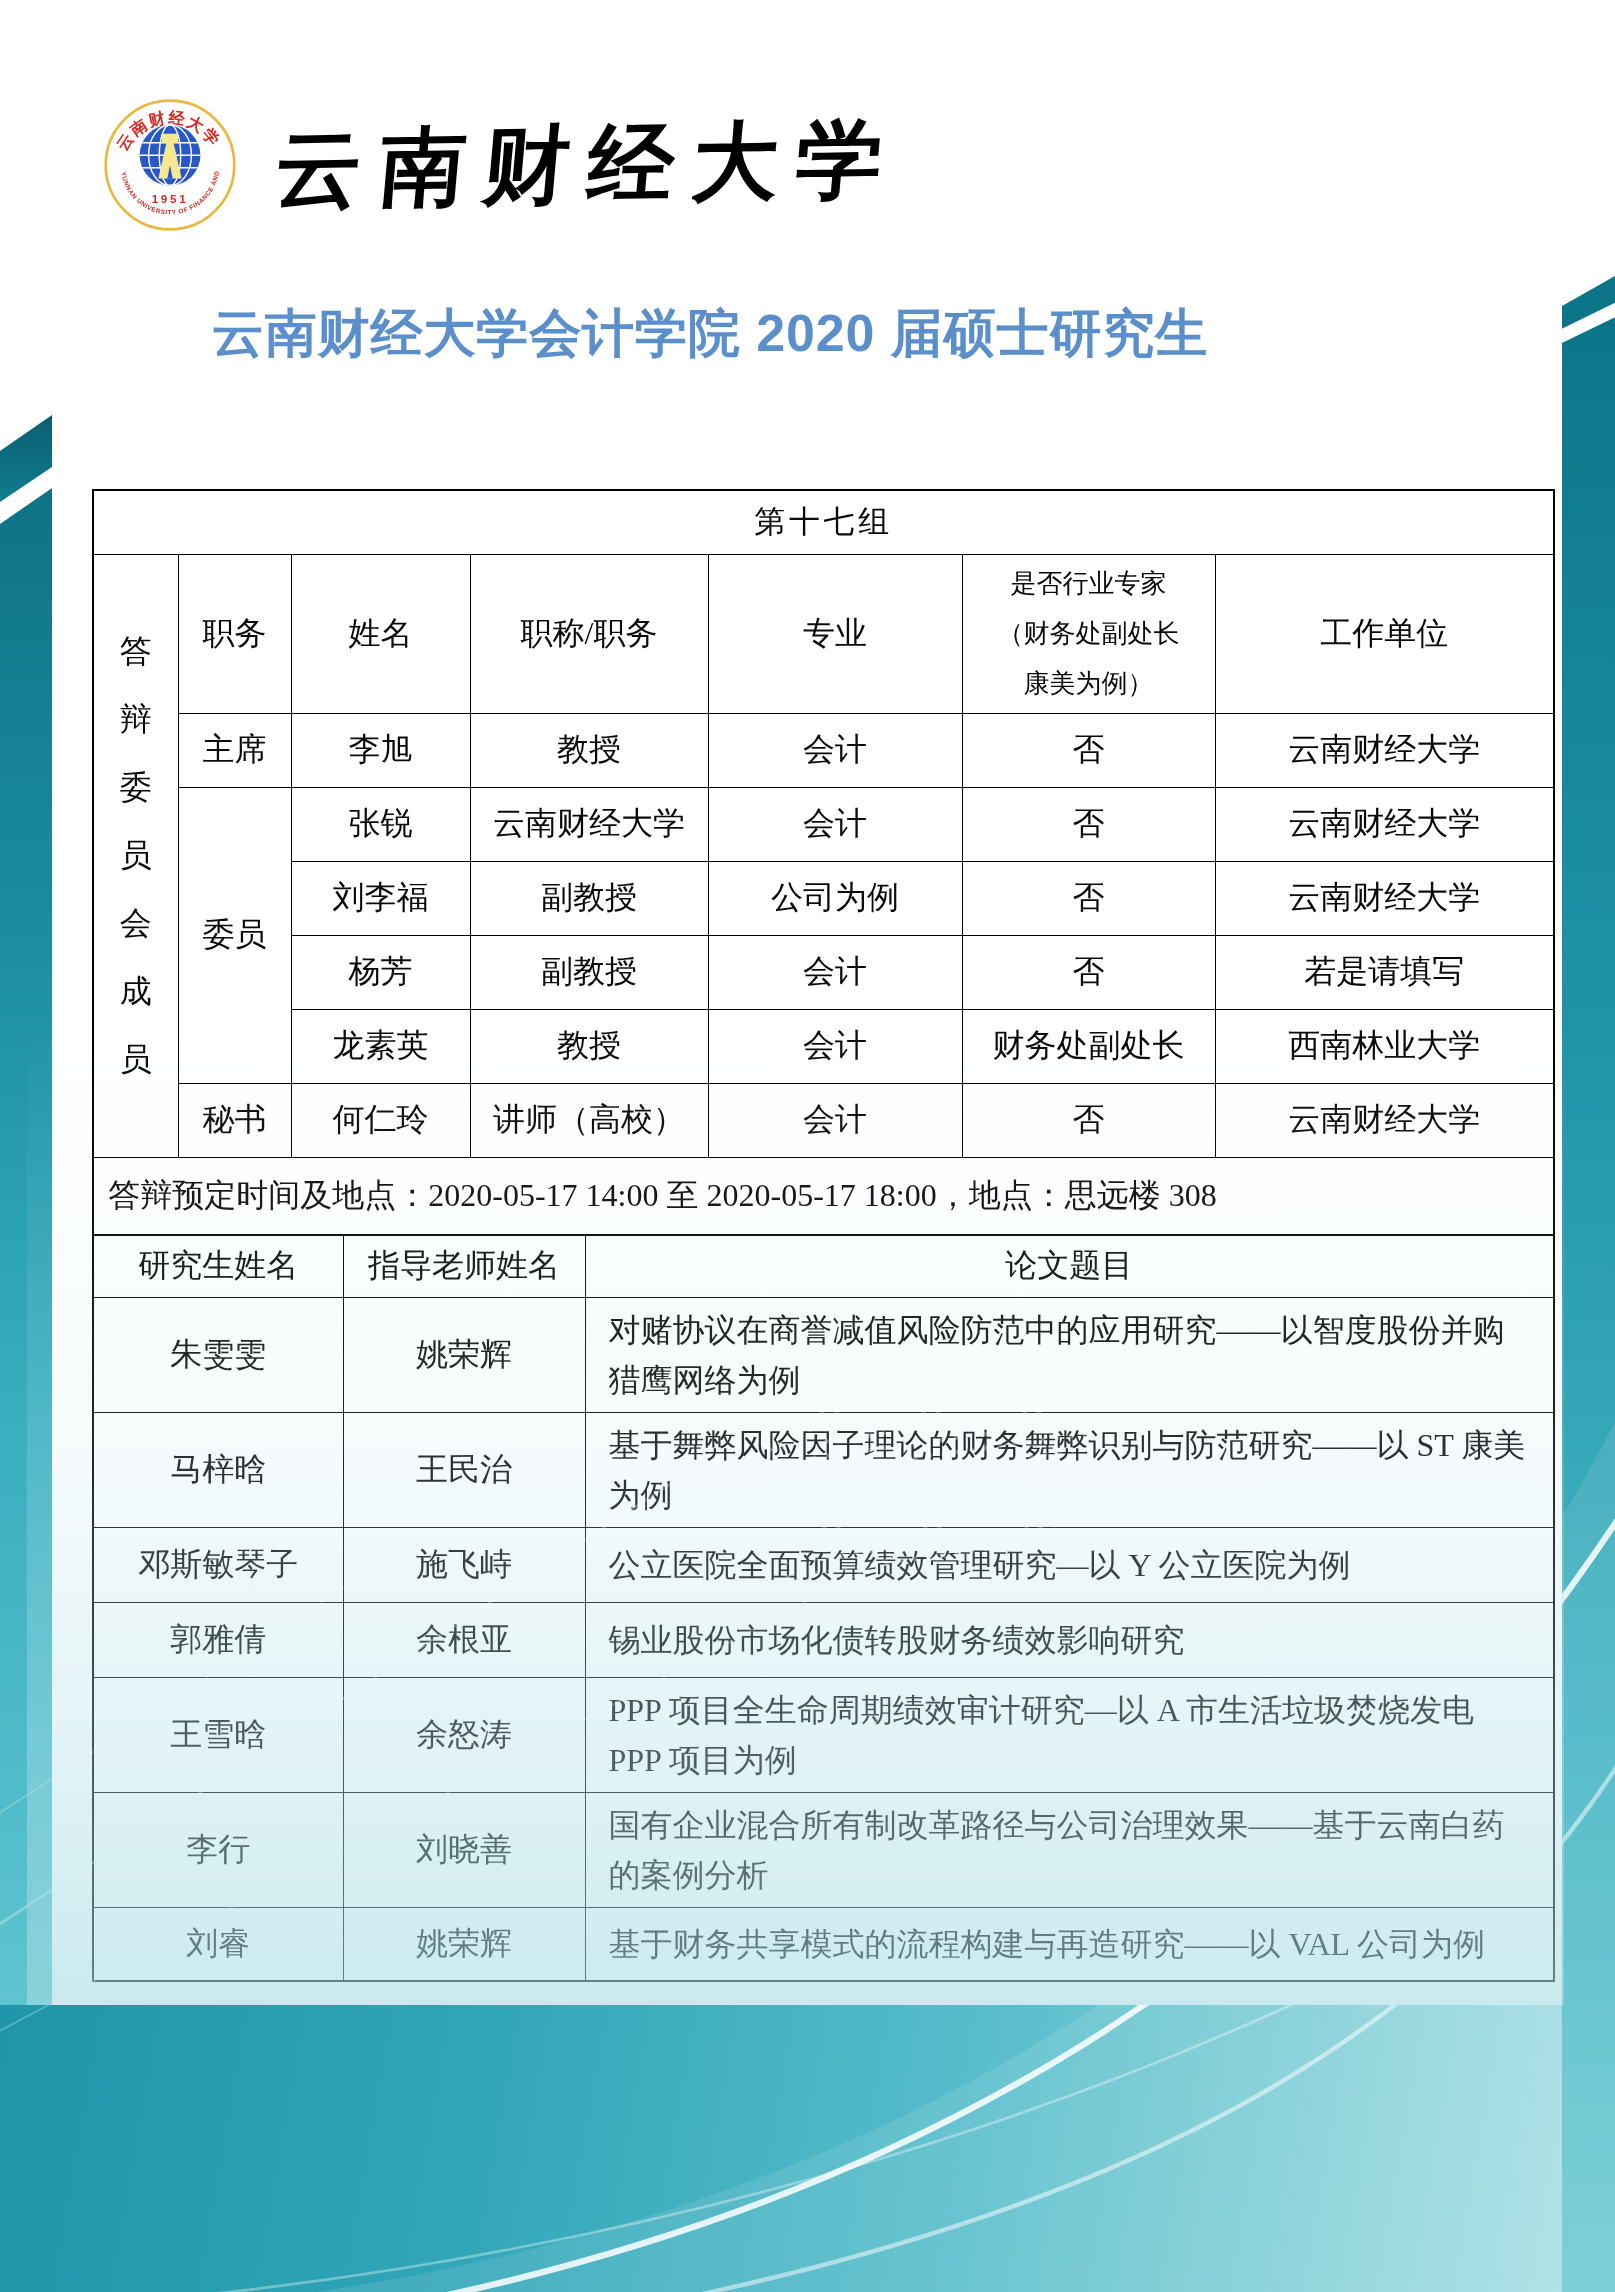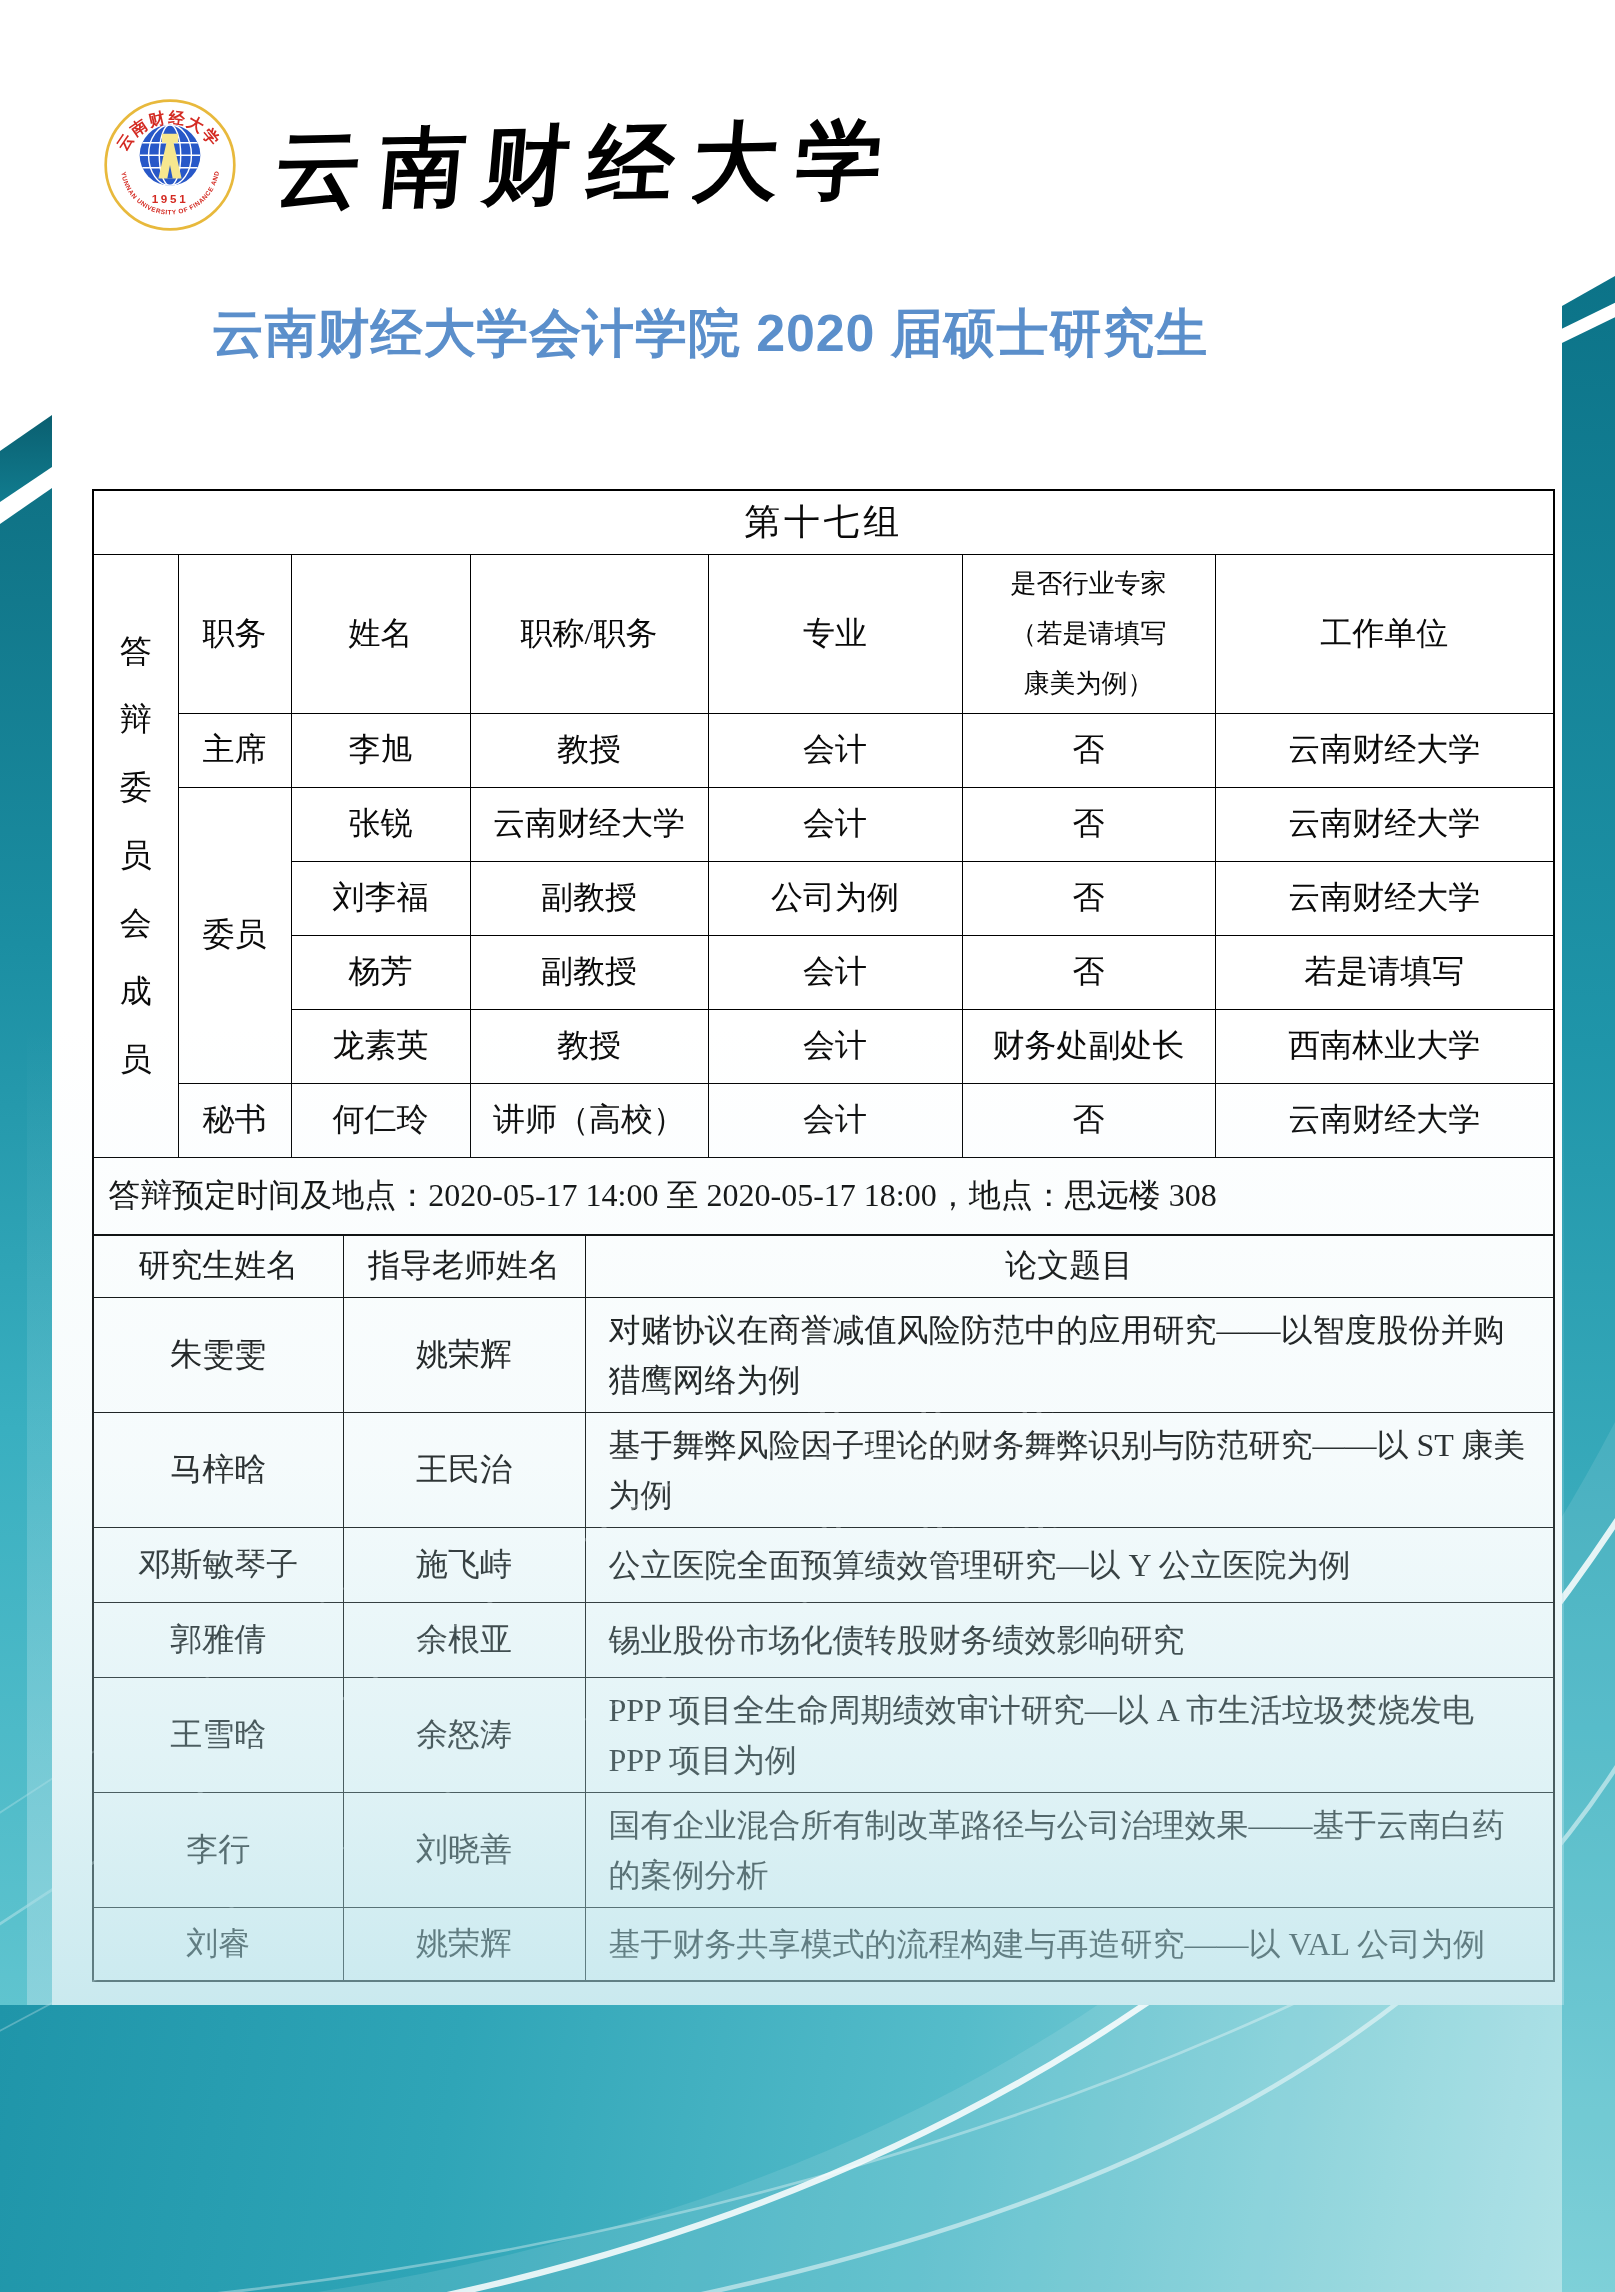--- a/index.html
+++ b/index.html
@@ -52,21 +52,21 @@
     font-family:"Liberation Sans", sans-serif; font-weight:bold; font-size:52px;
     line-height:100px; letter-spacing:0.9px;
   }
   
   .tables{position:absolute; left:92px; top:489px; width:1461px; z-index:3;}
   table{border-collapse:collapse; table-layout:fixed; width:1461px; font-size:32px;}
   table, td, th{border:1.8px solid #000;}
   table{border-width:2.7px;}
   td, th{vertical-align:middle; text-align:center; padding:0; font-weight:normal; overflow:hidden;}
   #students{margin-top:-1.8px;}
-  .group-cell{letter-spacing:3.6px; font-size:36px;}
+  .group-cell{letter-spacing:3.6px; font-size:31px;}
   .side-label{display:flex; flex-direction:column; align-items:center; justify-content:center; gap:24px; font-size:32px;}
   .hdr3 div{line-height:50px; font-size:26px;}
   .time-cell{text-align:left; padding-left:14.3px; font-size:32px;}
   .thesis-cell{text-align:left; padding:7.1px 23px; line-height:50px;}
 </style>
 </head>
 <body>
 
 <div class="page">
 
@@ -147,21 +147,21 @@
                 <span>员</span>
               </div>
             </td>
             <td>职务</td>
             <td>姓名</td>
             <td>职称/职务</td>
             <td>专业</td>
             <td>
               <div class="hdr3">
                 <div>是否行业专家</div>
-                <div>（若是请填写</div>
+                <div>（财务处副处长</div>
                 <div>康美为例）</div>
               </div>
             </td>
             <td>工作单位</td>
           </tr>
           <tr style="height: 74px;">
             <td>主席</td>
             <td>李旭</td>
             <td>教授</td>
             <td>会计</td>

